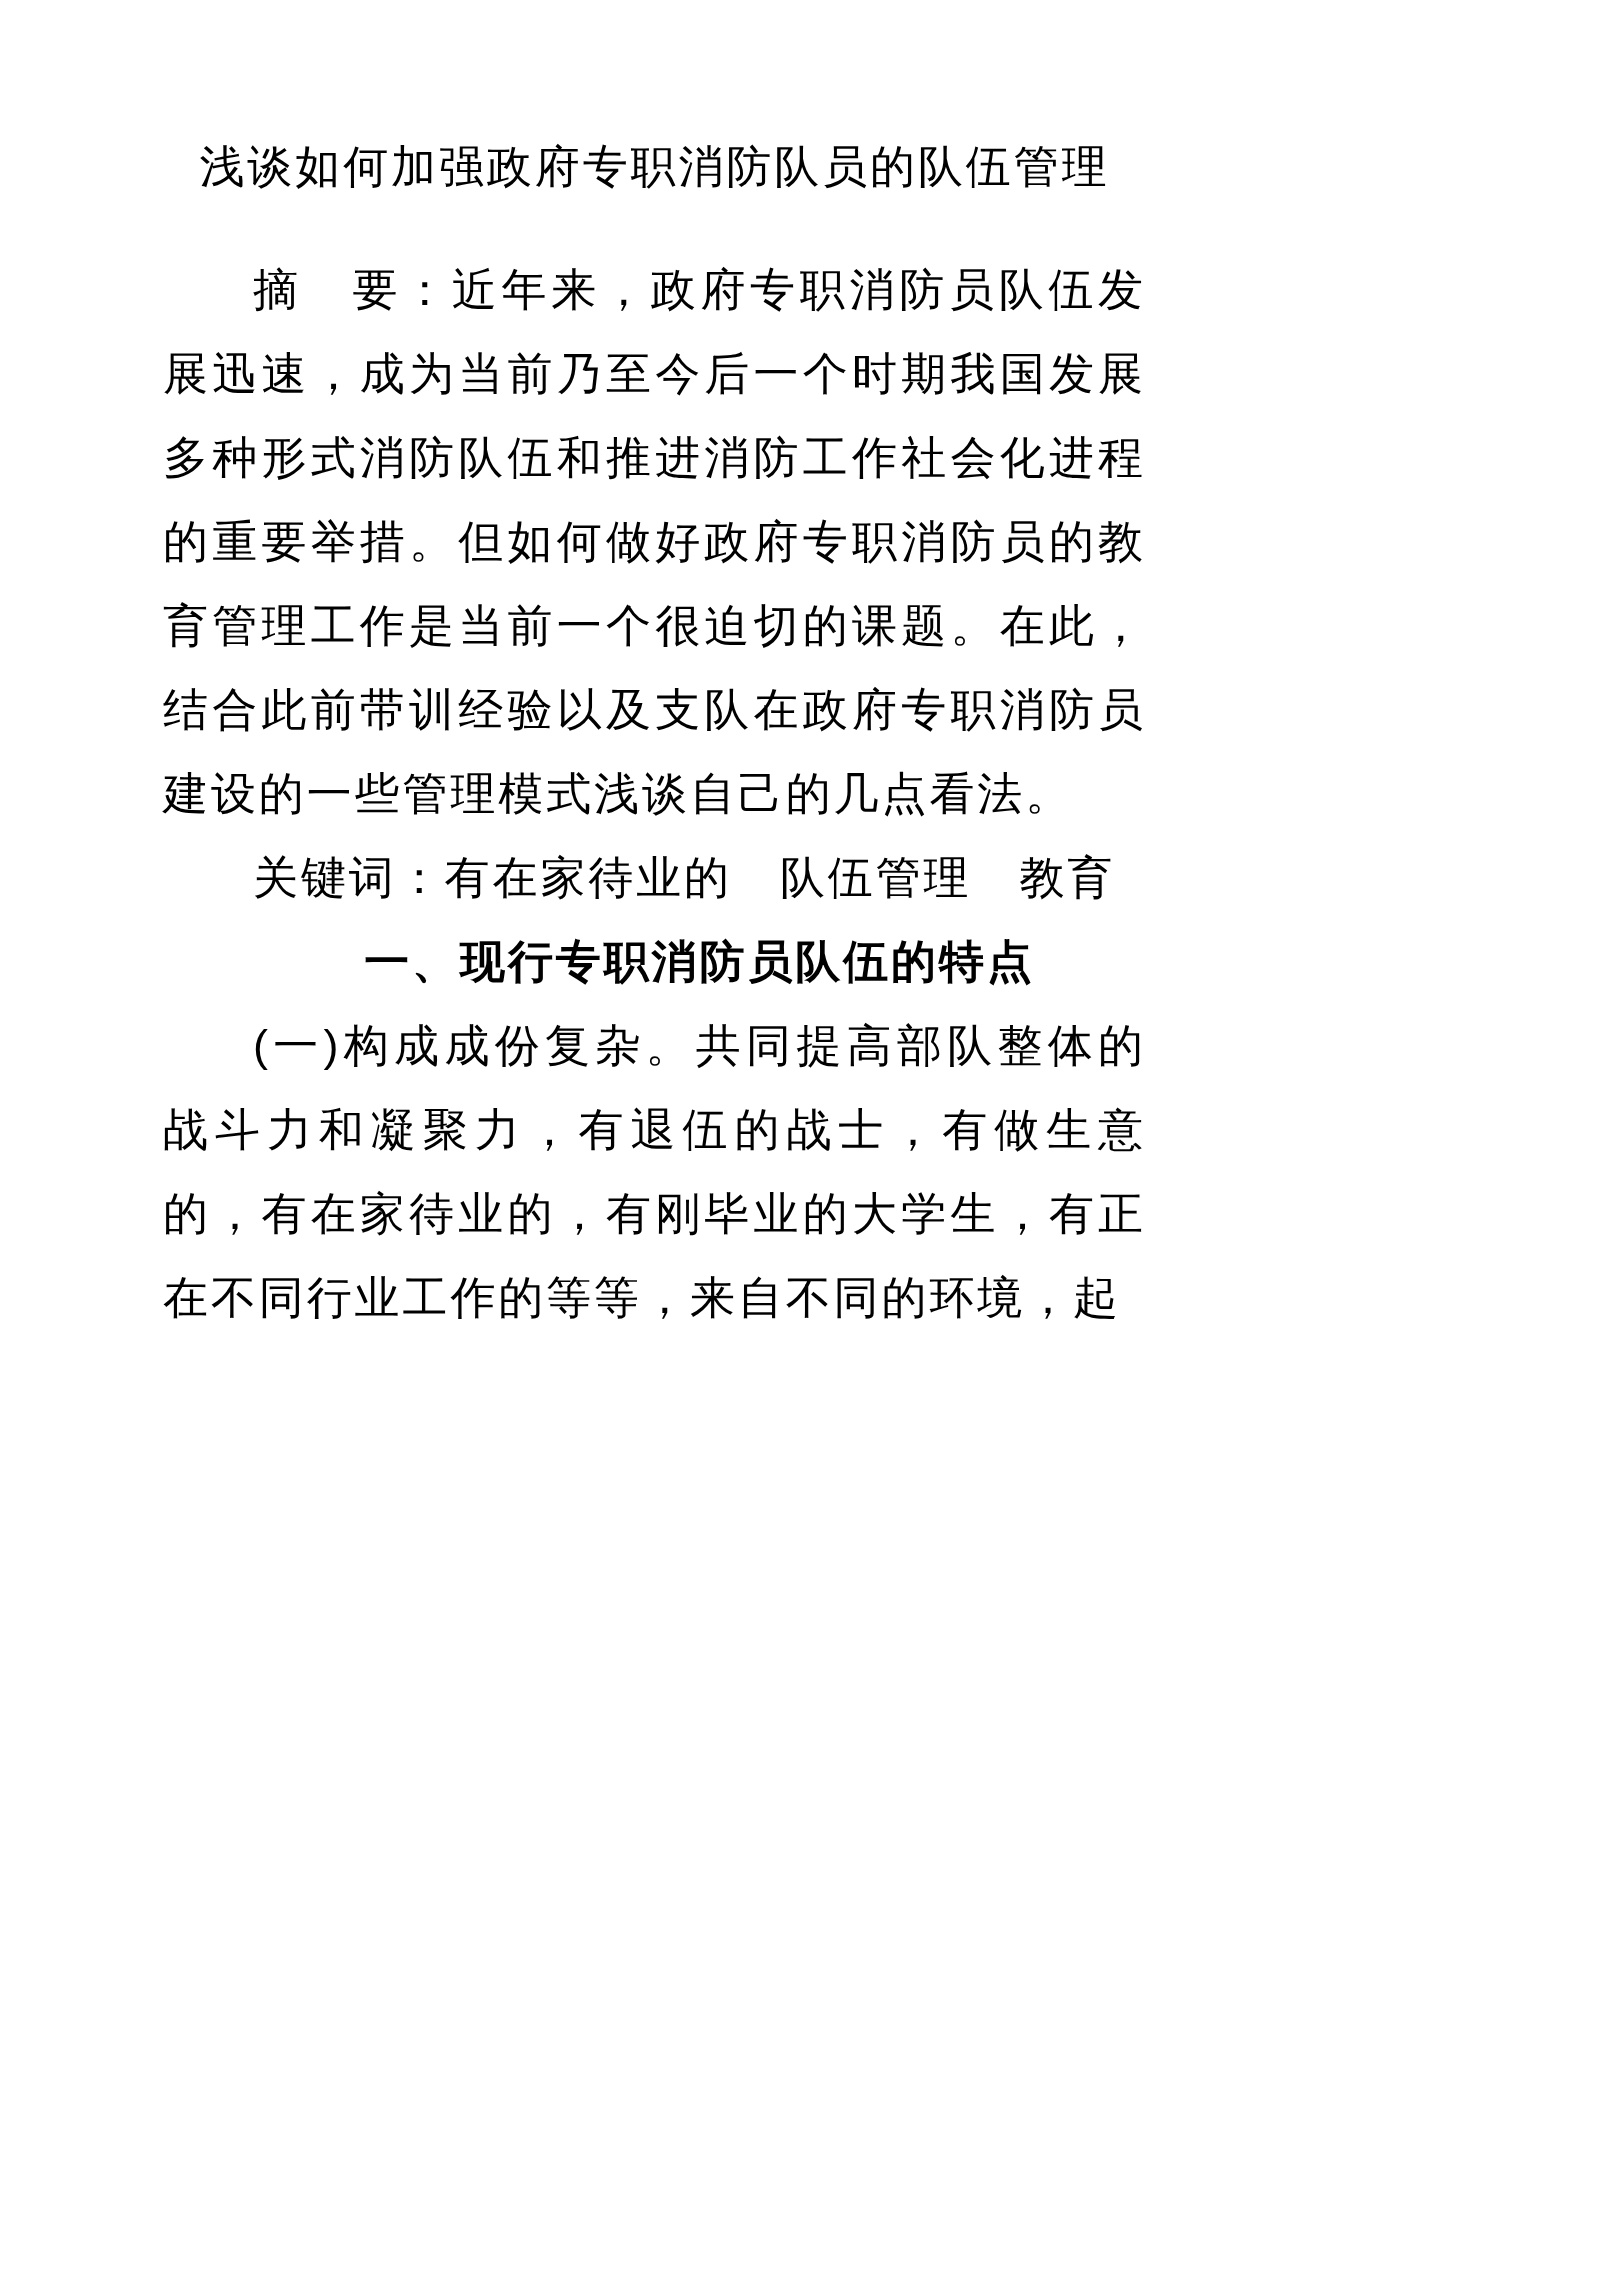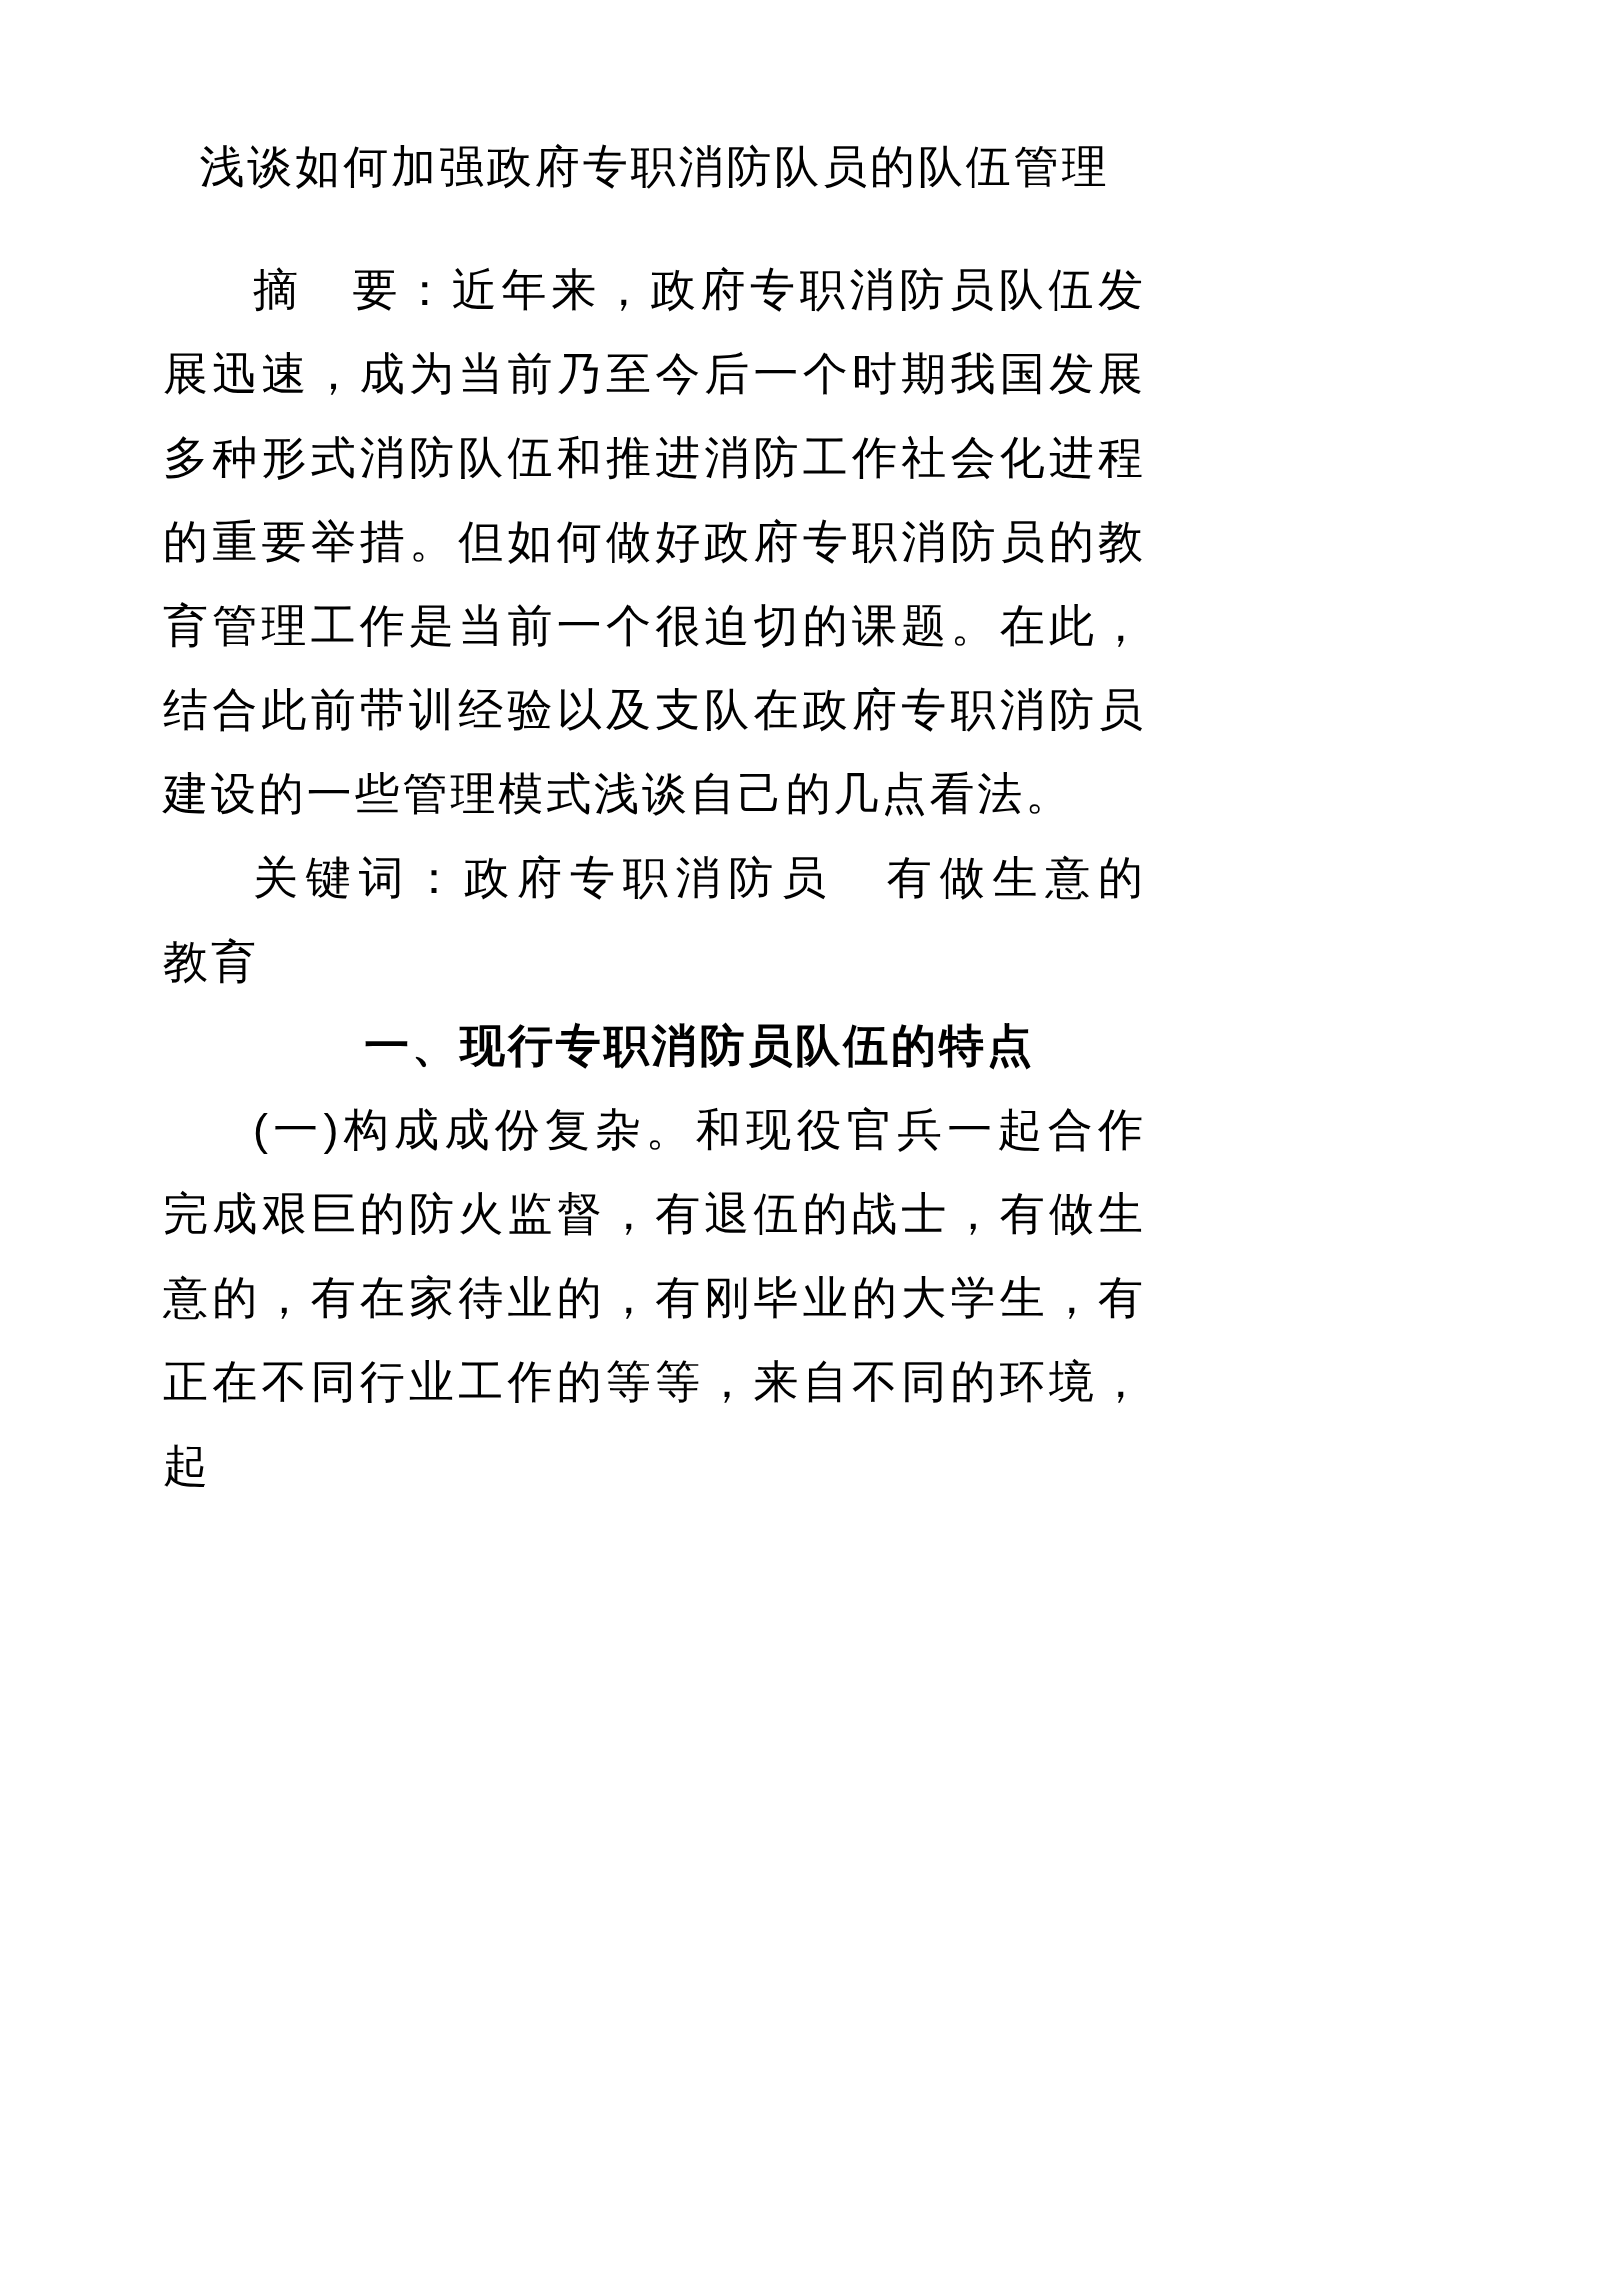--- a/index.html
+++ b/index.html
@@ -43,20 +43,20 @@
   }
 </style>
 </head>
 <body>
 
 <div class="page">
   <h1 class="doc-title">浅谈如何加强政府专职消防队员的队伍管理</h1>
 
   <p class="para">摘　要：近年来，政府专职消防员队伍发展迅速，成为当前乃至今后一个时期我国发展多种形式消防队伍和推进消防工作社会化进程的重要举措。但如何做好政府专职消防员的教育管理工作是当前一个很迫切的课题。在此，结合此前带训经验以及支队在政府专职消防员建设的一些管理模式浅谈自己的几点看法。</p>
 
-  <p class="para">关键词：政府专职消防员　有做生意的　教育</p>
+  <p class="para">关键词：有在家待业的　队伍管理　教育</p>
 
 
   <p class="para heading">一、现行专职消防员队伍的特点</p>
 
-  <p class="para">(一)构成成份复杂。和现役官兵一起合作完成艰巨的防火监督，有退伍的战士，有做生意的，有在家待业的，有刚毕业的大学生，有正在不同行业工作的等等，来自不同的环境，起</p>
+  <p class="para">(一)构成成份复杂。共同提高部队整体的战斗力和凝聚力，有退伍的战士，有做生意的，有在家待业的，有刚毕业的大学生，有正在不同行业工作的等等，来自不同的环境，起</p>
 </div>
 
 
 </body></html>

